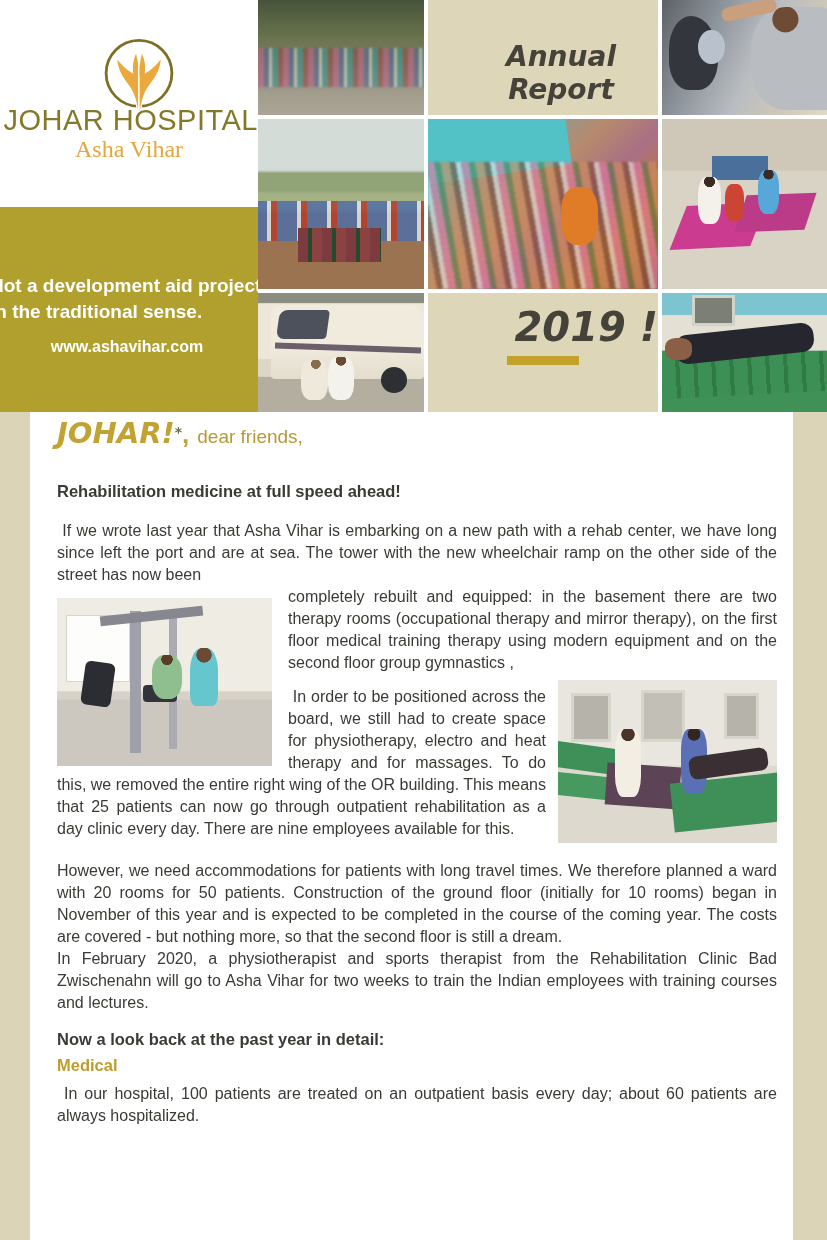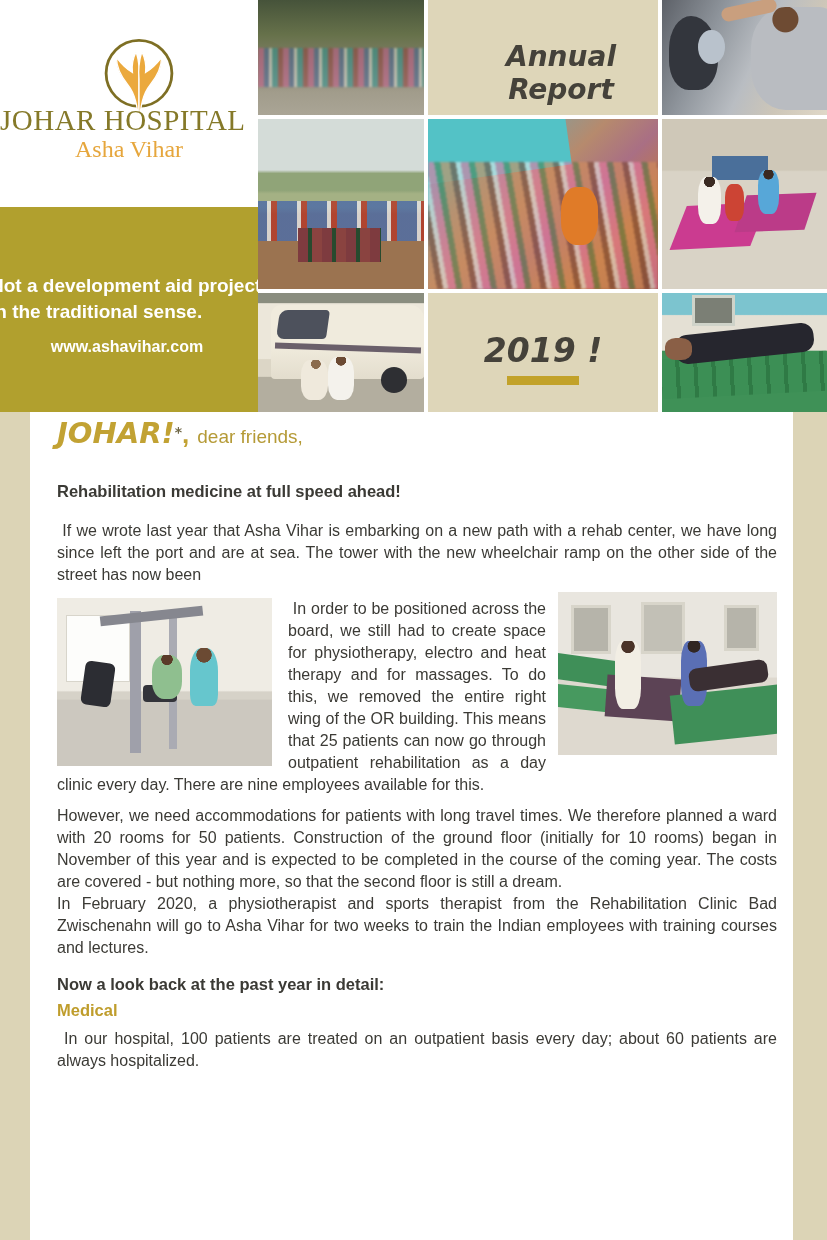--- a/index.html
+++ b/index.html
@@ -7,41 +7,41 @@
     --logo-dark-gold:#857929; --logo-light-gold:#e6a63c; --heading-dark:#45423a;
     --body-text:#3b3a35; --gold-text:#bf9d2c; --gold-bar:#c2a22a;
   }
   *{box-sizing:border-box; margin:0; padding:0;}
   html,body{background:#fff;}
   .page{position:relative; width:827px; height:1240px; background:#fff; overflow:hidden;
          font-family:"Liberation Sans", sans-serif; color:var(--body-text);}
   
   .brand{position:absolute; left:0; top:0; width:258px; height:207px; background:#fff;}
   .logo-mark{position:absolute; left:92px; top:32px; width:94px; height:94px;}
-  .logo-title{position:absolute; left:0; top:104px; width:258px; text-align:left;
-      font-family:Liberation Serif, serif; font-size:29px; letter-spacing:.5px;
+  .logo-title{position:absolute; left:0; top:104px; width:258px; text-align:right;
+      font-family:Liberation Sans, sans-serif; font-size:29px; letter-spacing:.5px;
       color:var(--logo-dark-gold); white-space:nowrap;}
   .logo-sub{position:absolute; left:0; top:136px; width:258px; text-align:center;
       font-family:"Liberation Serif", serif; font-size:24px; color:var(--logo-light-gold);}
   .goldband{position:absolute; left:0; top:207px; width:258px; height:205px;
       background:var(--gold-band); overflow:hidden;}
   .tagline{position:absolute; left:-10px; top:66px; width:290px; color:#fff;
       font-size:19px; font-weight:bold; line-height:26px;}
   .website{position:absolute; left:0; top:131px; width:254px; text-align:center;
       color:#fff; font-size:16px; font-weight:bold;}
   .cell{position:absolute; overflow:hidden;}
   .ph{background:#999;}
   .ph i{position:absolute; display:block;}
   .beige{background:var(--beige-block);}
   .c1{left:258px; width:166px;} .c2{left:428px; width:230px;} .c3{left:662px; width:165px;}
   .r1{top:0; height:115px;} .r2{top:119px; height:170px;} .r3{top:293px; height:119px;}
   .annual{margin-top:40px; text-align:center; font-family:"DejaVu Sans", sans-serif;
       font-style:italic; font-weight:bold; font-size:28px; color:var(--heading-dark);padding-left:36px;}
-  .year{margin-top:38px; text-align:center; font-family:"DejaVu Sans", sans-serif;
-      font-style:italic; font-weight:bold; font-size:33px; color:var(--heading-dark);}
+  .year{margin-top:11px; text-align:right; font-family:"DejaVu Sans", sans-serif;
+      font-style:italic; font-weight:bold; font-size:40px; color:var(--heading-dark);}
   .yearbar{width:72px; height:9px; margin:6px auto 0; background:var(--gold-bar);}
   
   .bodyframe{position:absolute; left:0; top:412px; width:827px; height:828px; background:var(--frame-beige);}
   .content{position:absolute; left:30px; top:0; width:763px; height:922px; background:#fff;
       padding:2px 16px 0 27px; overflow:hidden;}
   .greeting{margin-top:2px;}
   .johar{font-family:"DejaVu Sans", sans-serif; font-style:italic; font-weight:bold;
       font-size:29px; color:#c2a233;}
   .fn-mark{font-size:14px; vertical-align:super; color:#6f6747; font-style:normal; font-weight:bold;}
   .johar-comma{font-size:26px; font-weight:bold; color:#c2a233;}
@@ -149,20 +149,21 @@
         <i style="left:4%;top:10%;width:30%;height:40%;background:#fdfdfb;border:1px solid #d8d5cb;"></i>
         <i style="left:34%;top:8%;width:5%;height:84%;background:#9fa0aa;"></i>
         <i style="left:52%;top:10%;width:4%;height:80%;background:#aaabb3;"></i>
         <i style="left:20%;top:8%;width:48%;height:6%;background:#86878f;transform:rotate(-6deg);"></i>
         <i style="left:12%;top:38%;width:14%;height:26%;background:#2c2d33;border-radius:6px;transform:rotate(8deg);"></i>
         <i style="left:40%;top:52%;width:16%;height:10%;background:#33343a;border-radius:4px;"></i>
         <i style="left:44%;top:34%;width:14%;height:26%;border-radius:40%;background:radial-gradient(circle at 50% 10%,#5a3b28 0 13%,#8fbf8f 14%);"></i>
         <i style="left:62%;top:30%;width:13%;height:34%;border-radius:40% 40% 20% 20%;background:radial-gradient(circle at 50% 12%,#6b4a33 0 14%,#66c6cd 15%);"></i>
       </div>
 
+      <p class="p">completely rebuilt and equipped: in the basement there are two therapy rooms (occupational therapy and mirror therapy), on the first floor medical training therapy using modern equipment and on the second floor group gymnastics ,</p>
 
       <div class="photo-massage" style="background:linear-gradient(180deg,#e9e6df 0%,#e9e6df 52%,#ded9cf 53%,#ded9cf 100%);">
         <i style="left:6%;top:8%;width:18%;height:30%;background:#b6b4aa;border:3px solid #d8d5ca;"></i>
         <i style="left:38%;top:6%;width:20%;height:32%;background:#c2c0b6;border:3px solid #d8d5ca;"></i>
         <i style="left:76%;top:8%;width:16%;height:28%;background:#b6b4aa;border:3px solid #d8d5ca;"></i>
         <i style="left:-4%;top:40%;width:34%;height:16%;background:#3f8f58;transform:rotate(8deg);"></i>
         <i style="left:-2%;top:58%;width:30%;height:14%;background:#47995f;transform:rotate(6deg);"></i>
         <i style="left:22%;top:52%;width:34%;height:26%;background:#5c4355;transform:rotate(4deg);"></i>
         <i style="left:52%;top:60%;width:50%;height:30%;background:#3f8f58;transform:rotate(-6deg);"></i>
         <i style="left:26%;top:30%;width:12%;height:42%;border-radius:30%;background:radial-gradient(circle at 50% 8%,#4a3328 0 10%,#f2eee4 11%);"></i>

